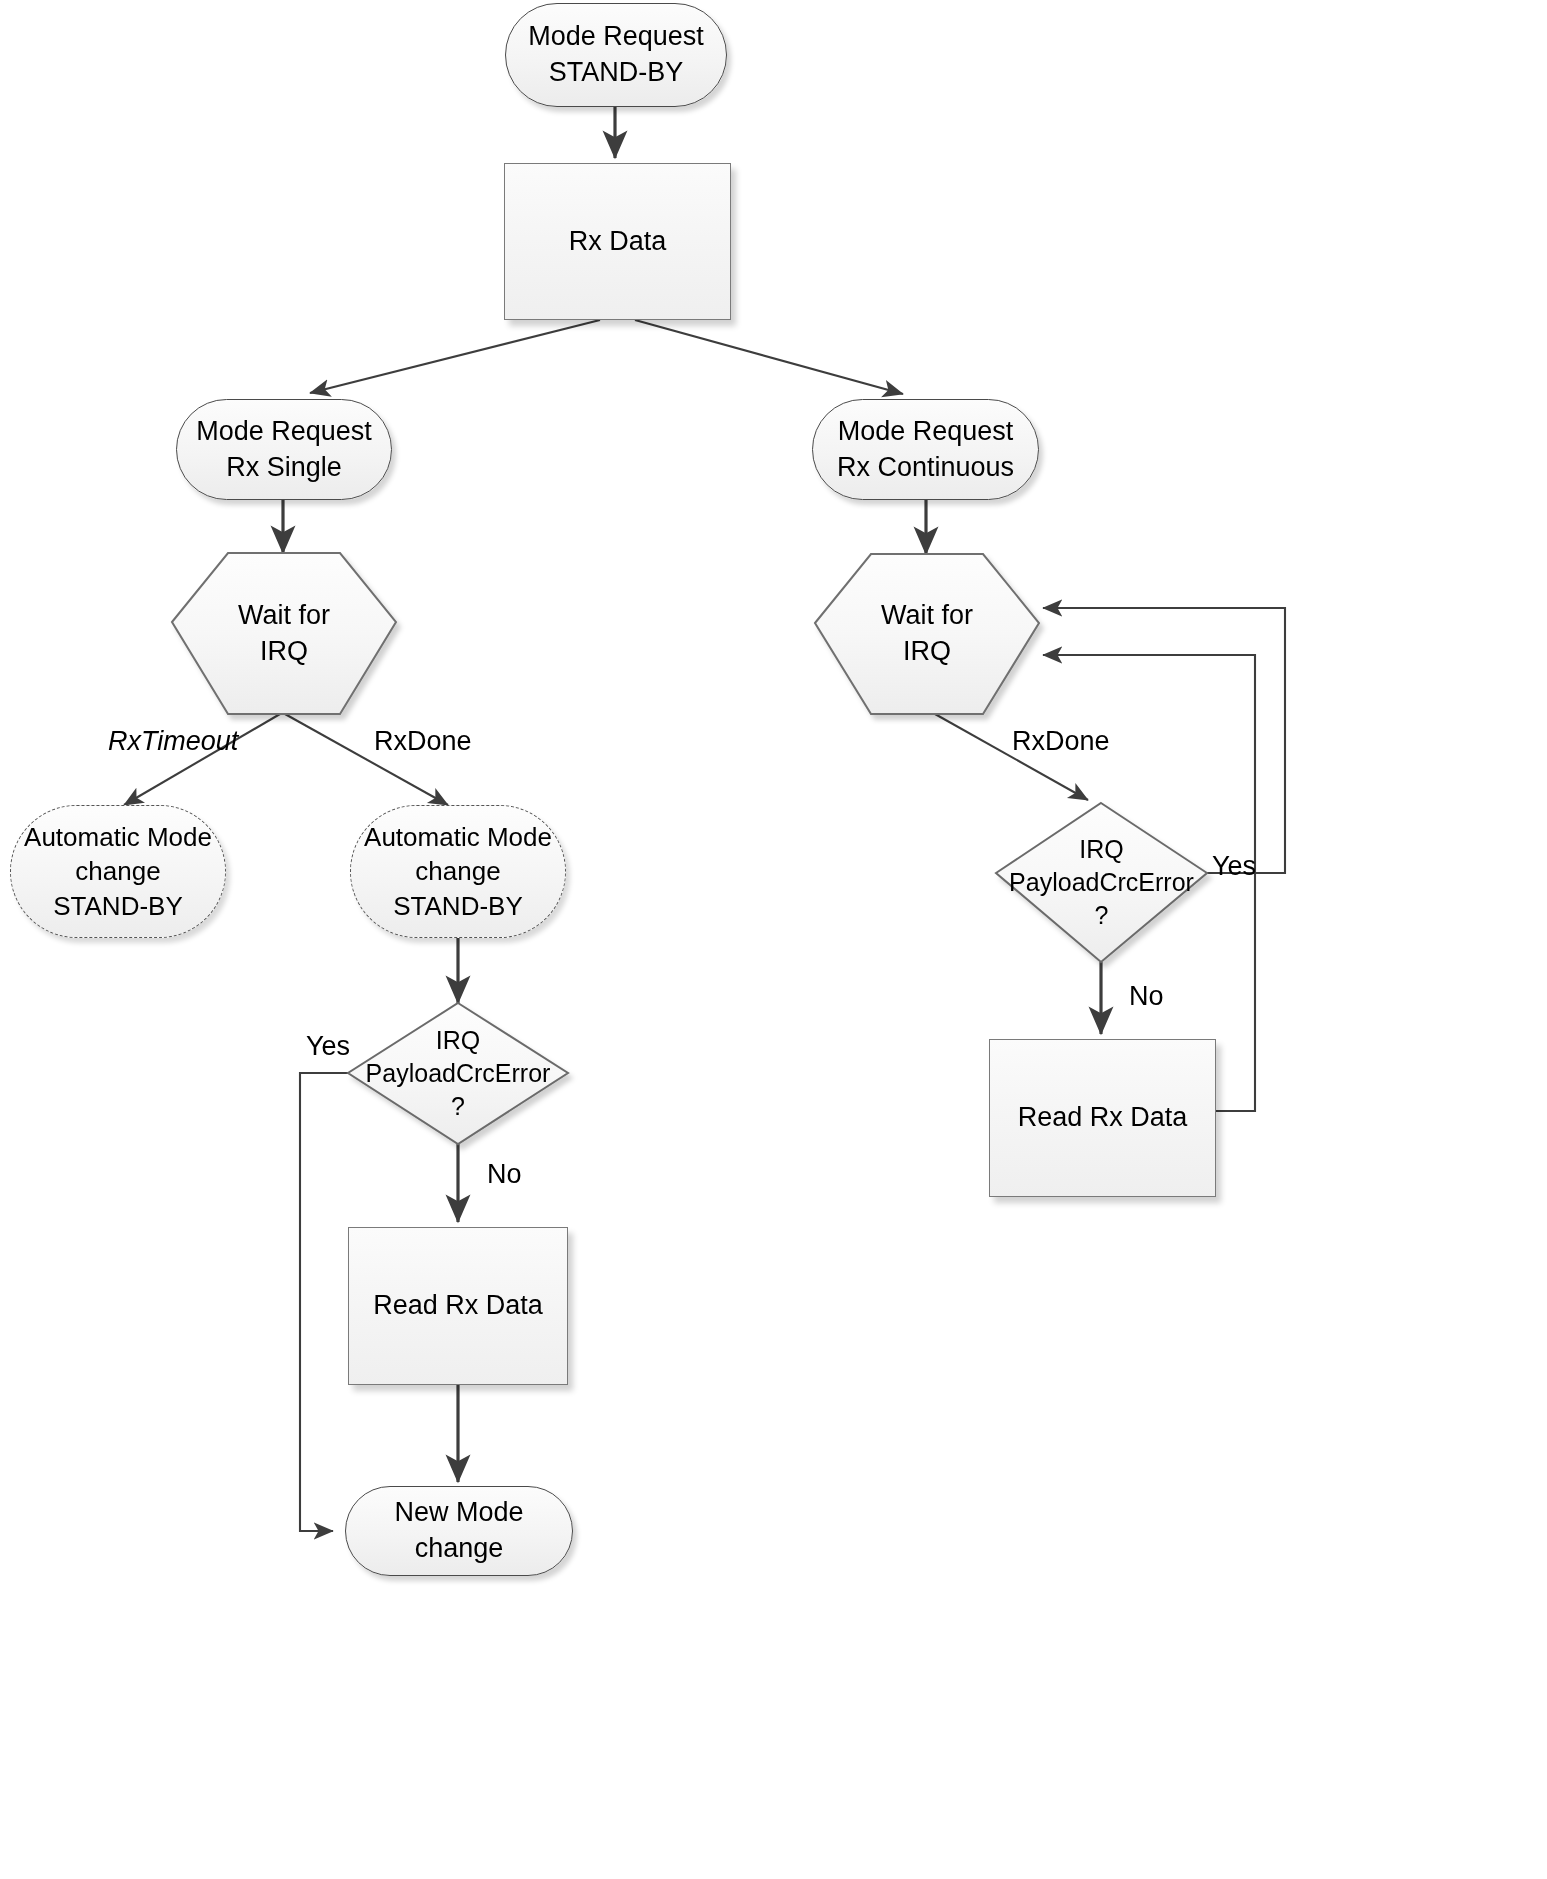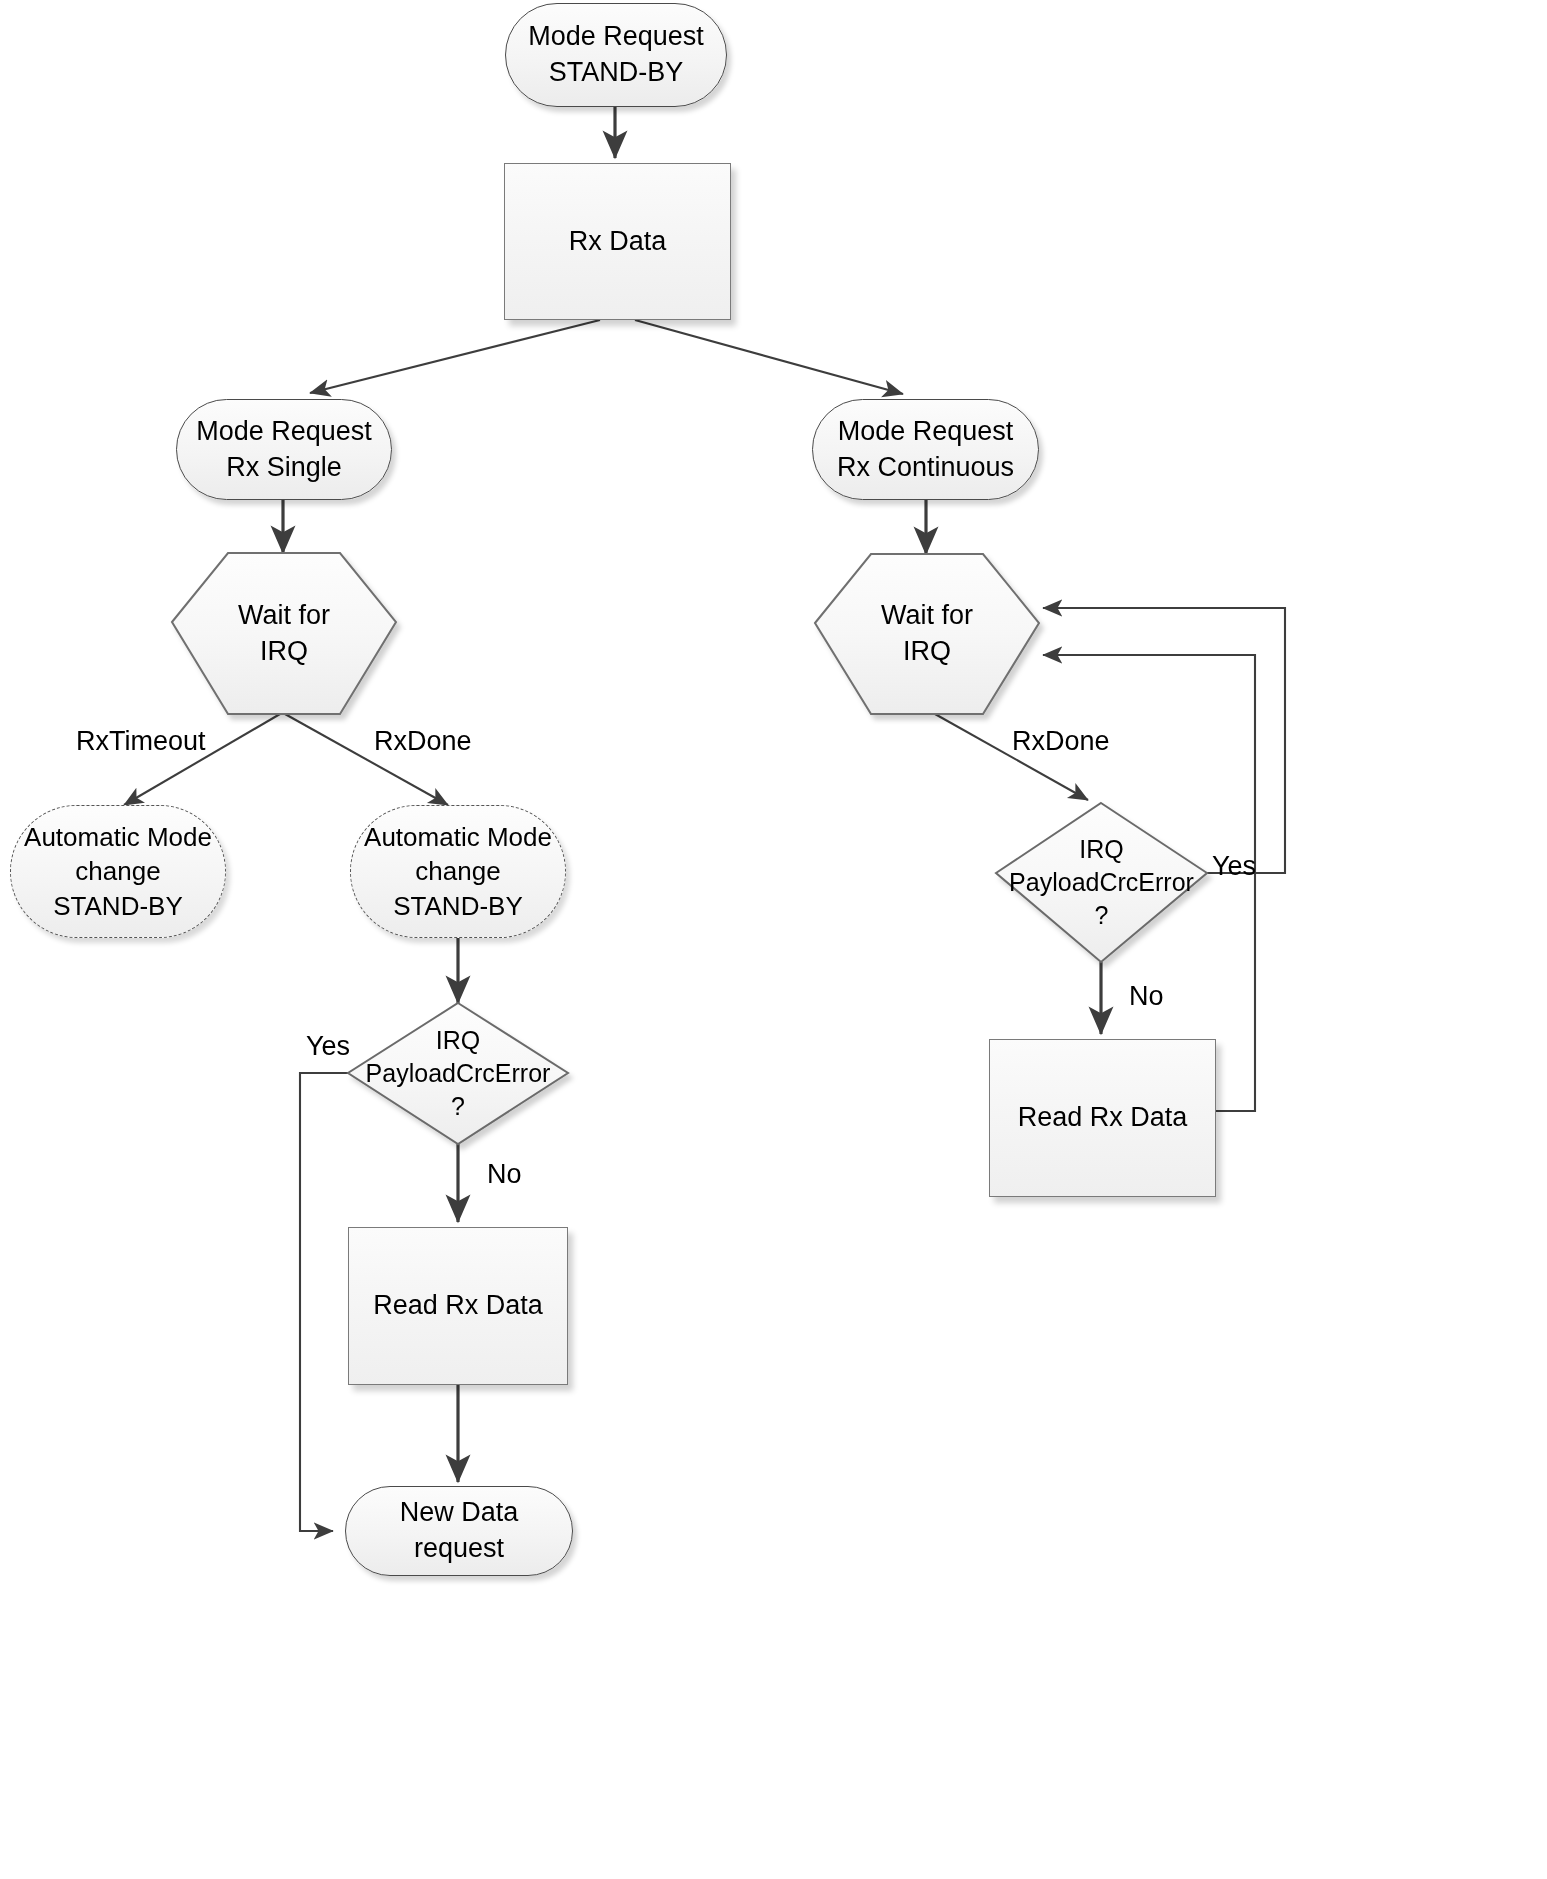--- a/index.html
+++ b/index.html
@@ -208,24 +208,24 @@
 
   <div class="node n-process" style="left:348px; top:1227px; width:220px; height:158px;">
     <span class="txt">Read Rx Data</span>
   </div>
 
   <div class="node n-process" style="left:989px; top:1039px; width:227px; height:158px;">
     <span class="txt">Read Rx Data</span>
   </div>
 
   <div class="node n-terminal" style="left:345px; top:1486px; width:228px; height:90px;">
-    <span class="txt">New Data request</span>
-  </div>
-
-  <div class="edge-label" style="left:76px; top:726px;">
+    <span class="txt">New Mode change</span>
+  </div>
+
+  <div class="edge-label" style="left:108px; top:726px;font-style:italic;">
     <span>RxTimeout</span>
   </div>
 
   <div class="edge-label" style="left:374px; top:726px;">
     <span>RxDone</span>
   </div>
 
   <div class="edge-label" style="left:1012px; top:726px;">
     <span>RxDone</span>
   </div>

